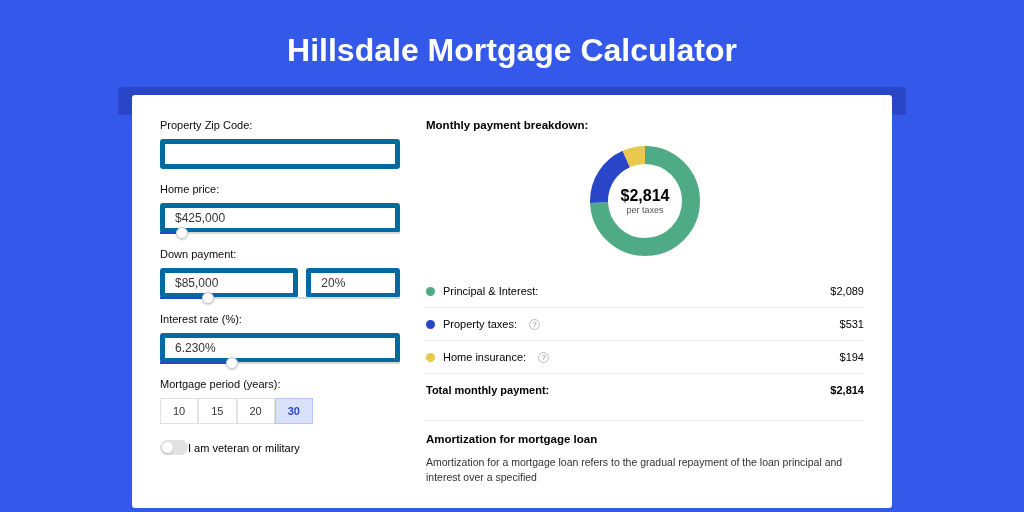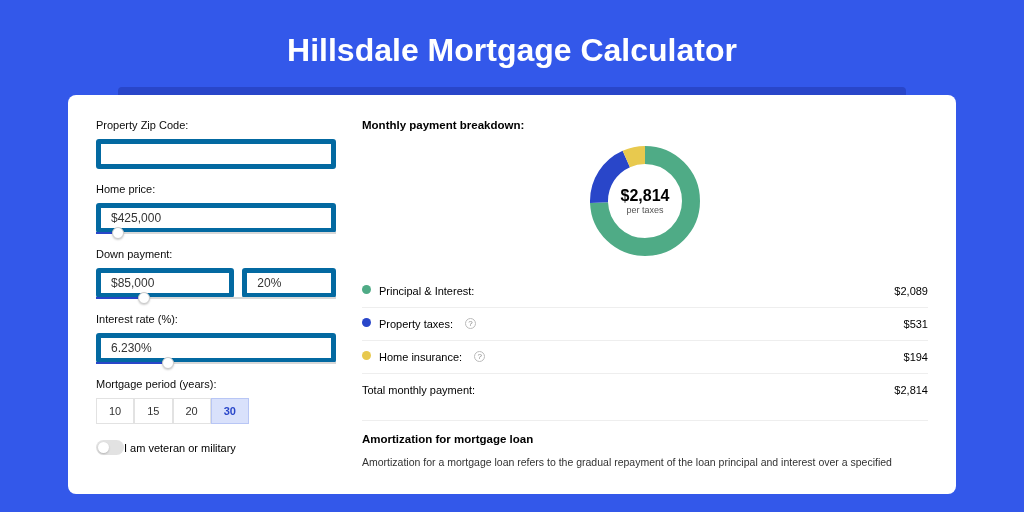--- a/index.html
+++ b/index.html
@@ -22,23 +22,23 @@
 }
 .shadow-strip {
   background: #2946c9;
   height: 28px;
   margin: 0 auto;
   width: 788px;
   border-radius: 4px 4px 0 0;
 }
 .card {
   background: #fff;
-  width: 888px;
+  width: 760px;
   margin: -20px auto 0;
-  border-radius: 8px;
+  border-radius: 3px;
   padding: 24px 28px;
   display: flex;
   gap: 26px;
 }
 .left { width: 240px; flex-shrink: 0; }
 .right { flex: 1; }
 .label { font-size: 11px; color: #0b0b0b; margin-bottom: 8px; }
 .input {
   width: 100%;
   border: 5px solid #0369a1;
@@ -113,32 +113,32 @@
 .donut-amount { font-size: 16px; font-weight: 700; }
 .donut-sub { font-size: 9px; color: #555; }
 .rows { }
 .prow {
   display: flex; align-items: center; justify-content: space-between;
   padding: 10px 0;
   border-top: 1px solid #eee;
   font-size: 11px;
 }
 .prow:first-child { border-top: none; }
-.plabel { display: flex; gap: 8px; }
+.plabel { display: flex; align-items: center; gap: 8px; }
 .dot { width: 9px; height: 9px; border-radius: 50%; }
 .dot.g { background: #4fab86; }
 .dot.b { background: #2946c9; }
 .dot.y { background: #e8c94e; }
 .info {
   display: inline-flex; width: 11px; height: 11px;
   border: 1px solid #bbb; border-radius: 50%;
   align-items: center; justify-content: center;
   font-size: 8px; color: #888; margin-left: 4px;
 }
-.prow.total { font-weight: 400; }
+.prow.total { font-weight: 700; }
 .amort {
   margin-top: 14px;
   border-top: 1px solid #eee;
   padding-top: 12px;
 }
 .amort p { font-size: 10.5px; color: #323232; margin-top: 6px; line-height: 1.4;}
 </style>
 </head>
 <body>
 

